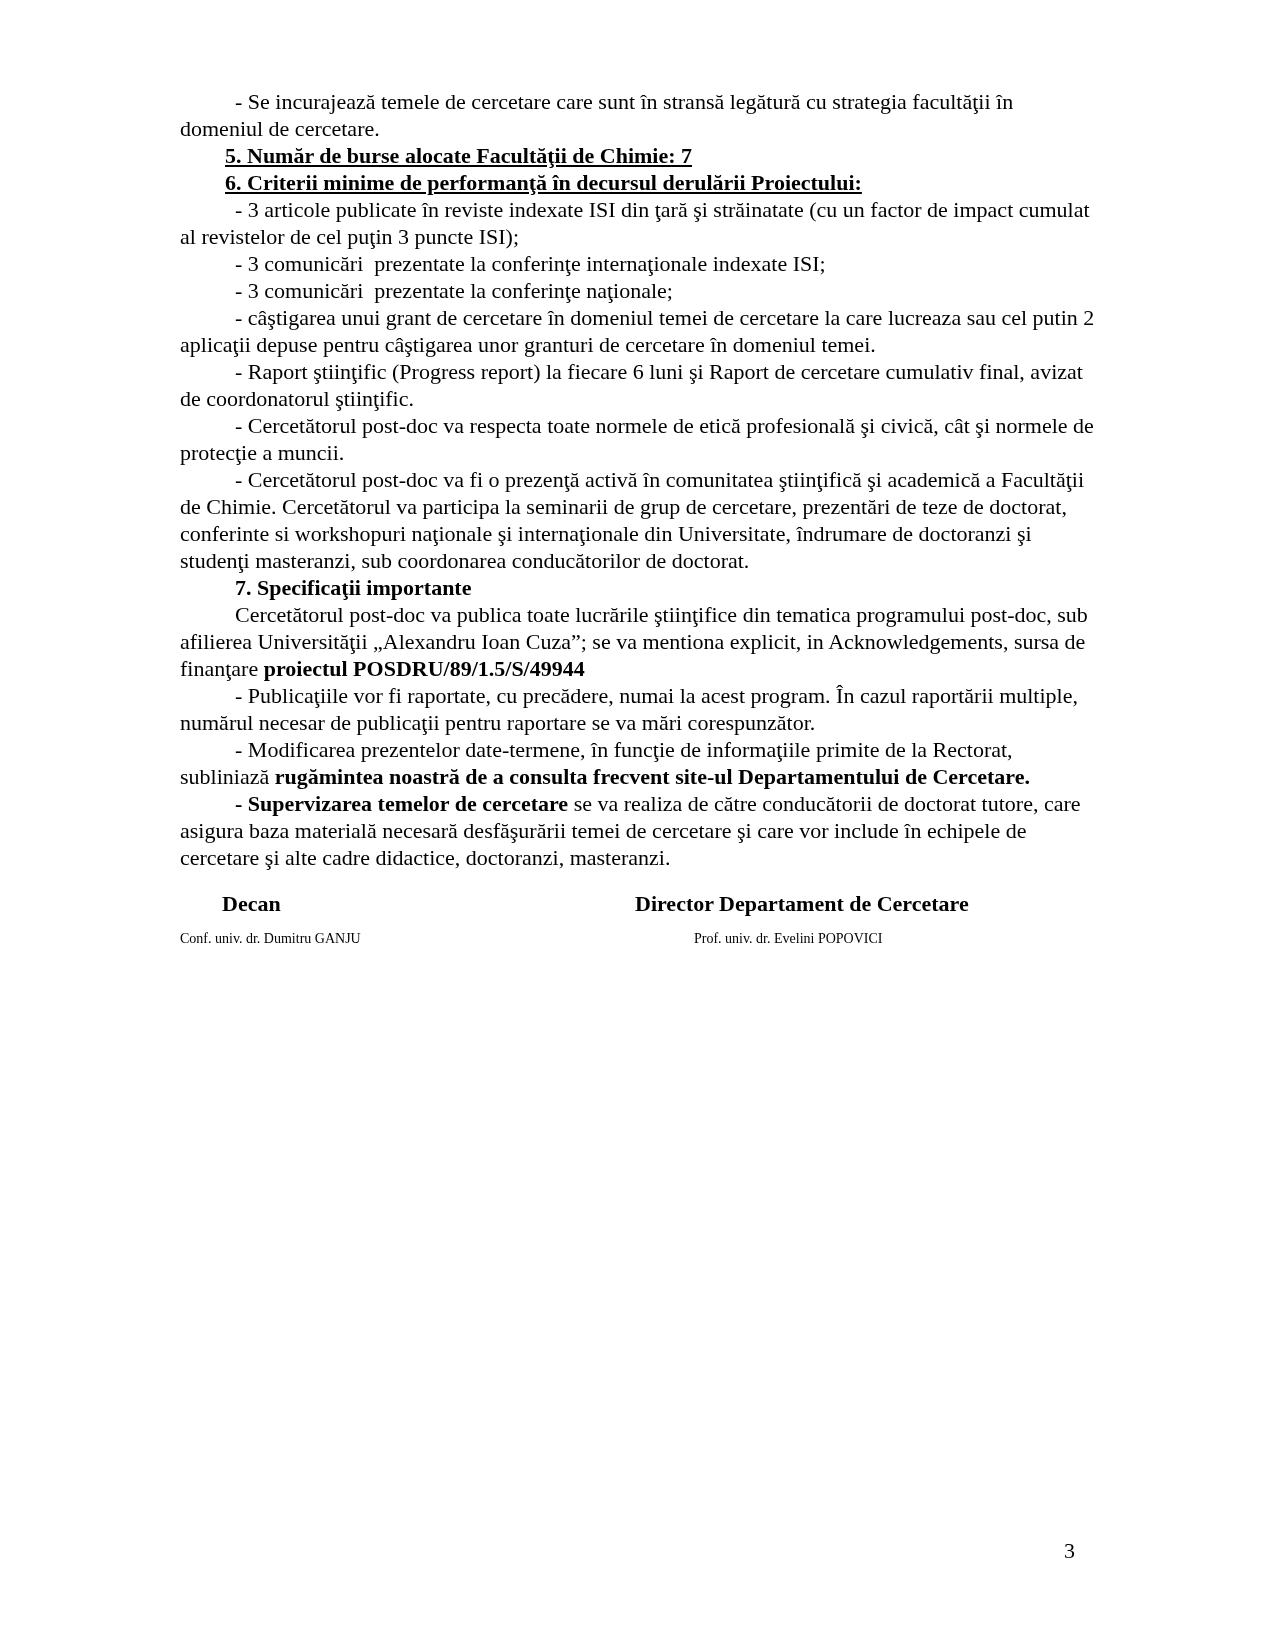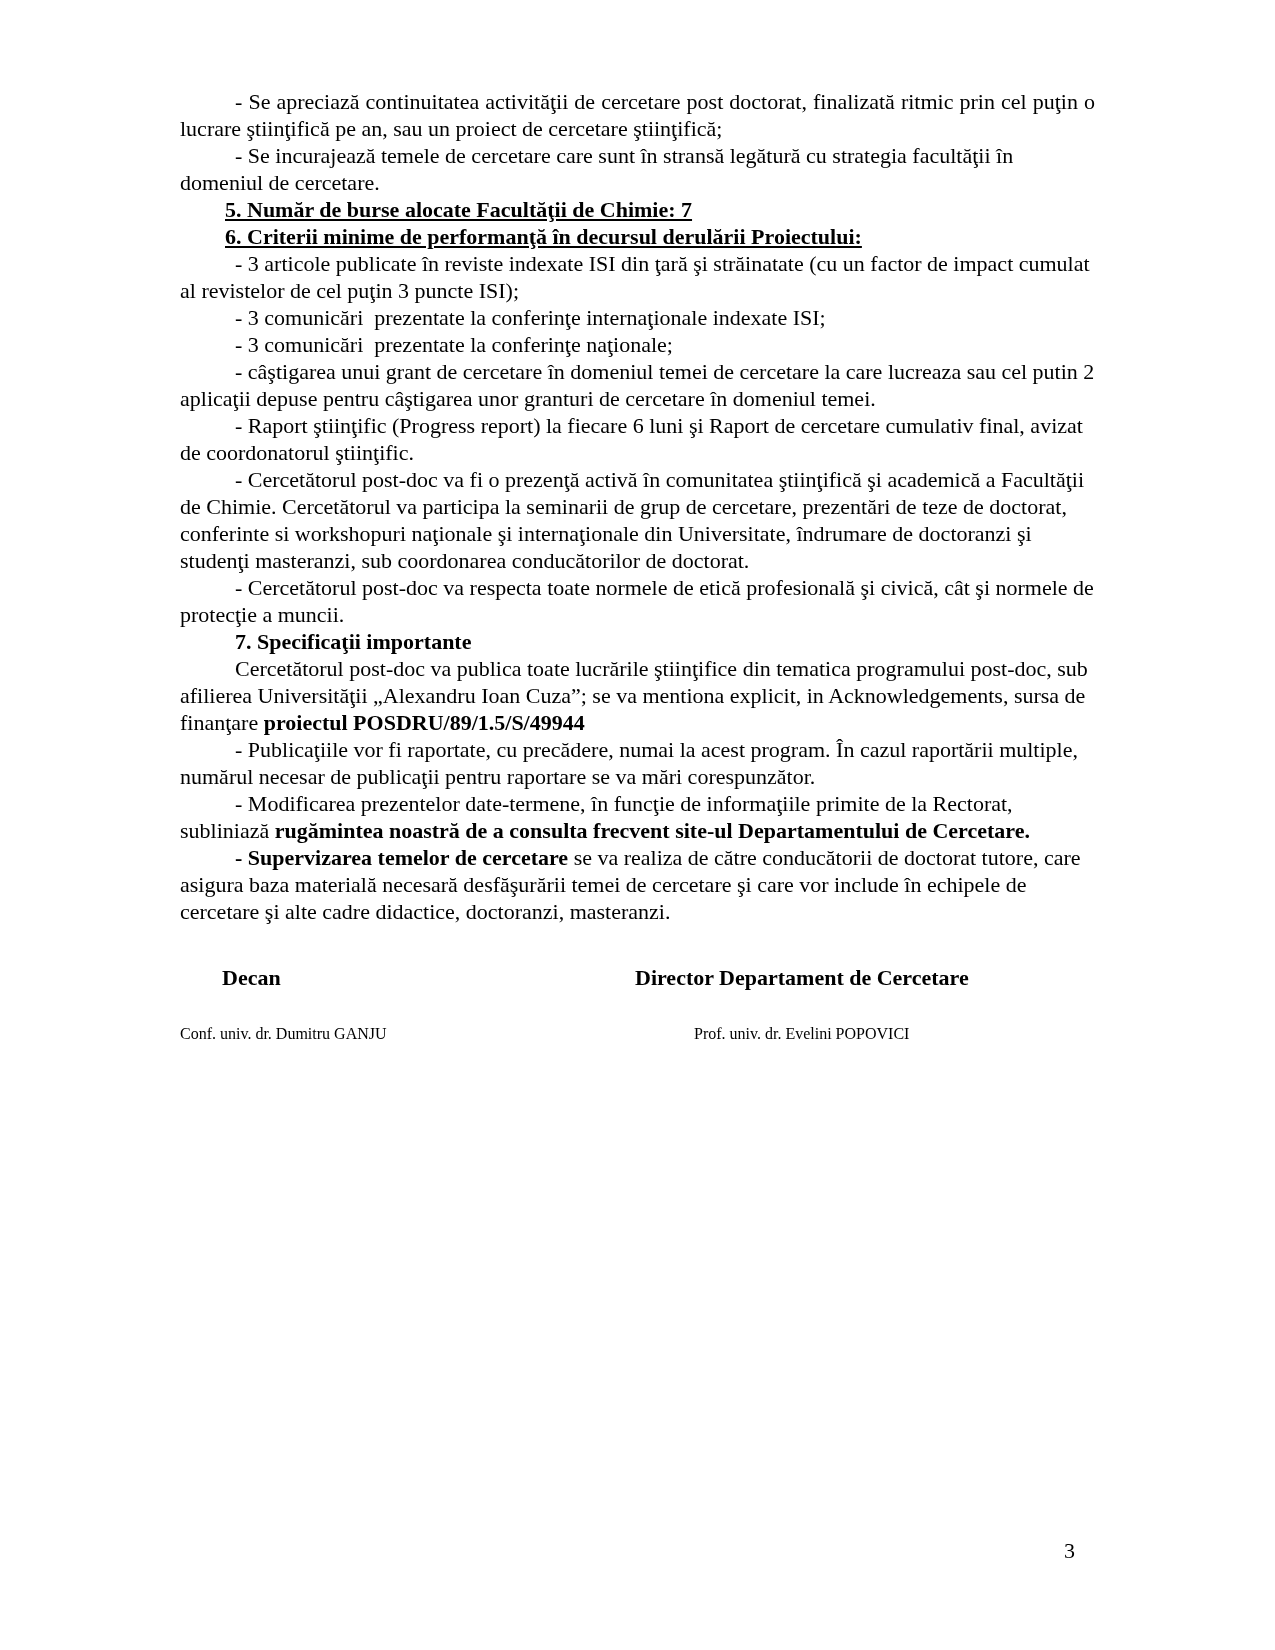--- a/index.html
+++ b/index.html
@@ -32,61 +32,60 @@
   .heading { font-weight: bold; line-height: 28px; }
   .h56  { text-indent: 45px; text-decoration: underline; }
   .sp   { margin-top: 12px; }
   .sp2  { margin-top: 20px; }
   .pre  { white-space: pre-wrap; }
   .b    { font-weight: bold; }
   .it   { }
   .sig-titles {
     position: relative;
     height: 28px;
-    margin-top: 40px;
+    margin-top: 20px;
     font-size: 22px;
     font-weight: bold;
   }
   .sig-titles .l { position: absolute; left: 42px; }
   .sig-titles .r { position: absolute; left: 455px; }
   .sig-names {
     position: relative;
     height: 28px;
-    margin-top: 32px;
-    font-size: 16px;
+    margin-top: 12px;
+    font-size: 14px;
   }
   .sig-names .l { position: absolute; left: 0; }
   .sig-names .r { position: absolute; left: 514px; }
   .pagenum {
     position: absolute;
     left: 1064px;
     top: 1538px;
     font-size: 22px;
   }
 </style>
 </head>
 <body>
 
 <div class="page">
   <div class="content">
 
-    <p class="ind just">- Se apreciază continuitatea activităţii de cercetare post doctorat, finalizată ritmic prin cel puţin o lucrare ştiinţifică pe an, sau un proiect de cercetare ştiinţifică;</p>
     <p class="ind">- Se incurajează temele de cercetare care sunt în stransă legătură cu strategia facultăţii în domeniul de cercetare.</p>
 
     <p class="heading h56 sp2">5. Număr de burse alocate Facultăţii de Chimie: 7</p>
     <p class="heading h56">6. Criterii minime de performanţă în decursul derulării Proiectului:</p>
 
     <p class="ind sp">- 3 articole publicate în reviste indexate ISI din ţară şi străinatate (cu un factor de impact cumulat al revistelor de cel puţin 3 puncte ISI);</p>
     <p class="ind pre">- 3 comunicări  prezentate la conferinţe internaţionale indexate ISI;</p>
     <p class="ind pre">- 3 comunicări  prezentate la conferinţe naţionale;</p>
     <p class="ind">- câştigarea unui grant de cercetare în domeniul temei de cercetare la care lucreaza sau cel putin 2 aplicaţii depuse pentru câştigarea unor granturi de cercetare în domeniul temei.</p>
     <p class="ind">- Raport ştiinţific (Progress report) la fiecare 6 luni şi Raport de cercetare cumulativ final, avizat de coordonatorul ştiinţific.</p>
 
+    <p class="ind sp">- Cercetătorul post-doc va respecta toate normele de etică profesională şi civică, cât şi normele de protecţie a muncii.</p>
     <p class="ind sp">- Cercetătorul post-doc va fi o prezenţă activă în comunitatea ştiinţifică şi academică a Facultăţii de Chimie. Cercetătorul va participa la seminarii de grup de cercetare, prezentări de teze de doctorat, conferinte si workshopuri naţionale şi internaţionale din Universitate, îndrumare de doctoranzi şi studenţi masteranzi, sub coordonarea conducătorilor de doctorat.</p>
-    <p class="ind sp">- Cercetătorul post-doc va respecta toate normele de etică profesională şi civică, cât şi normele de protecţie a muncii.</p>
 
     <p class="heading ind sp">7. Specificaţii importante</p>
 
     <p class="ind sp"><span>Cercetătorul post-doc va publica toate lucrările ştiinţifice din tematica programului post-doc, sub afilierea Universităţii „Alexandru Ioan Cuza”; se va mentiona explicit, in </span><span class="it">Acknowledgements</span><span>, sursa de finanţare </span><span class="b">proiectul POSDRU/89/1.5/S/49944</span></p>
 
     <p class="ind sp">- Publicaţiile vor fi raportate, cu precădere, numai la acest program. În cazul raportării multiple, numărul necesar de publicaţii pentru raportare se va mări corespunzător.</p>
 
 
     <p class="ind"><span>- Modificarea prezentelor date-termene, în funcţie de informaţiile primite de la Rectorat, subliniază </span><span class="b">rugămintea noastră de a consulta frecvent site-ul Departamentului de Cercetare.</span></p>
 

